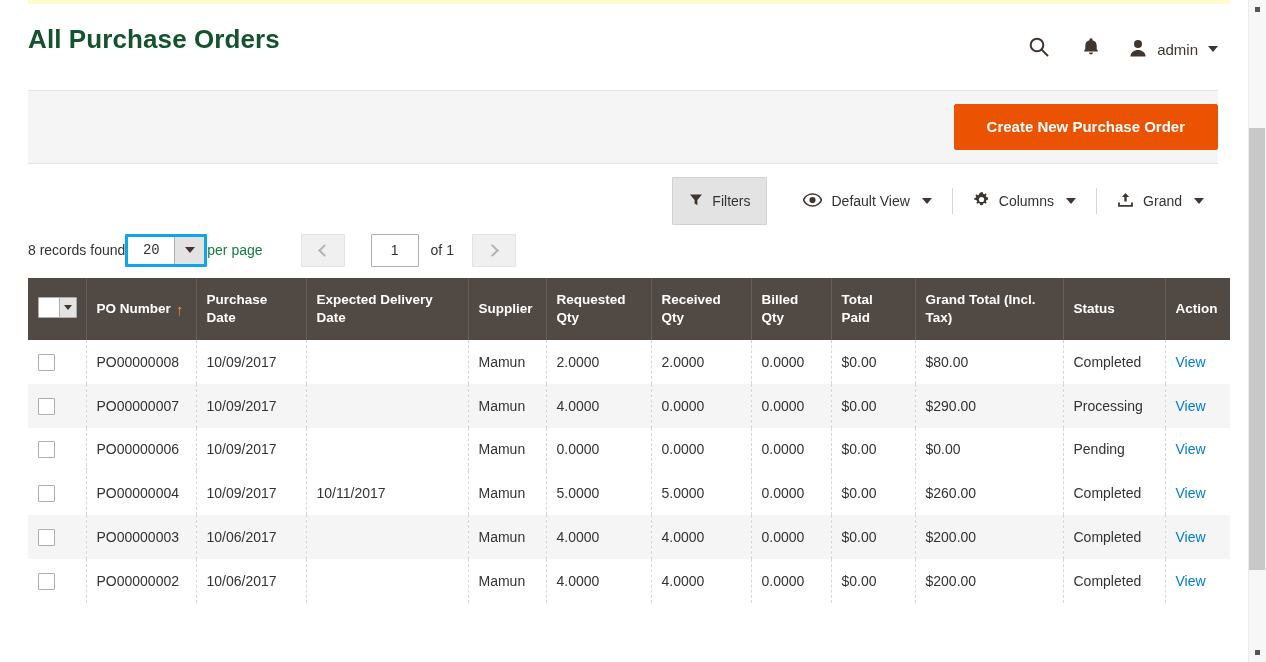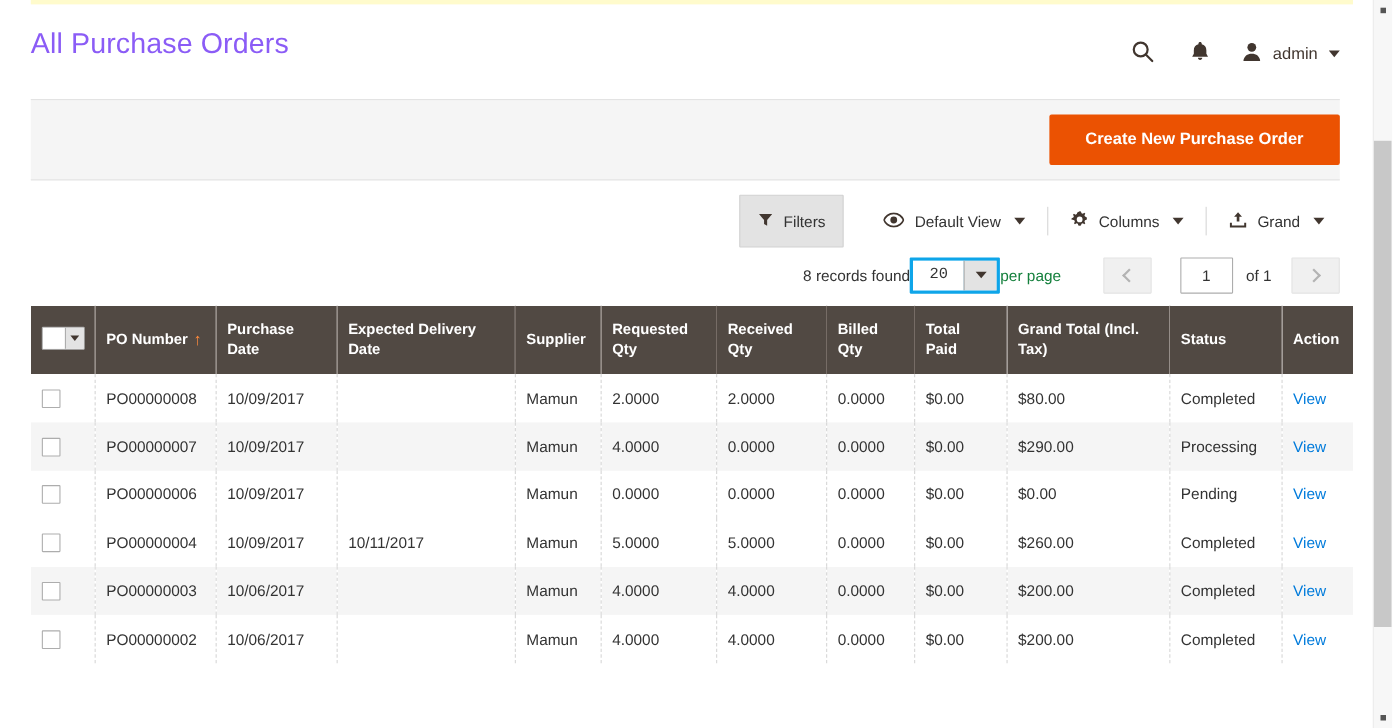--- a/index.html
+++ b/index.html
@@ -41,22 +41,22 @@
   
   .page-header {
     display: flex;
     align-items: flex-start;
     justify-content: space-between;
     height: 90px;
     padding-top: 22px;
   }
   .page-title {
     font-size: 26px;
-    font-weight: 400;
-    color: #8b5cf6;
+    font-weight: 700;
+    color: #14532d;
     line-height: 34px;
     margin: 0;
     letter-spacing: .1px;
   }
   .header-tools {
     display: flex;
     align-items: center;
     gap: 0px;
     padding-top: 8px;
   }
@@ -151,21 +151,21 @@
     border-left: 5px solid transparent;
     border-right: 5px solid transparent;
     border-top: 6px solid #41362f;
     margin-left: 3px;
   }
 
   
   .grid-meta {
     display: flex;
     align-items: center;
-    justify-content: flex-end;
+    justify-content: flex-start;
     height: 56px;
   }
   .records-found { font-size: 14px; color: #333; }
   .pager { display: flex; align-items: center; }
   .limit {
     display: flex;
     align-items: stretch;
     border: 3px solid #0ea5e9;
     border-radius: 1px;
     height: 33px;

